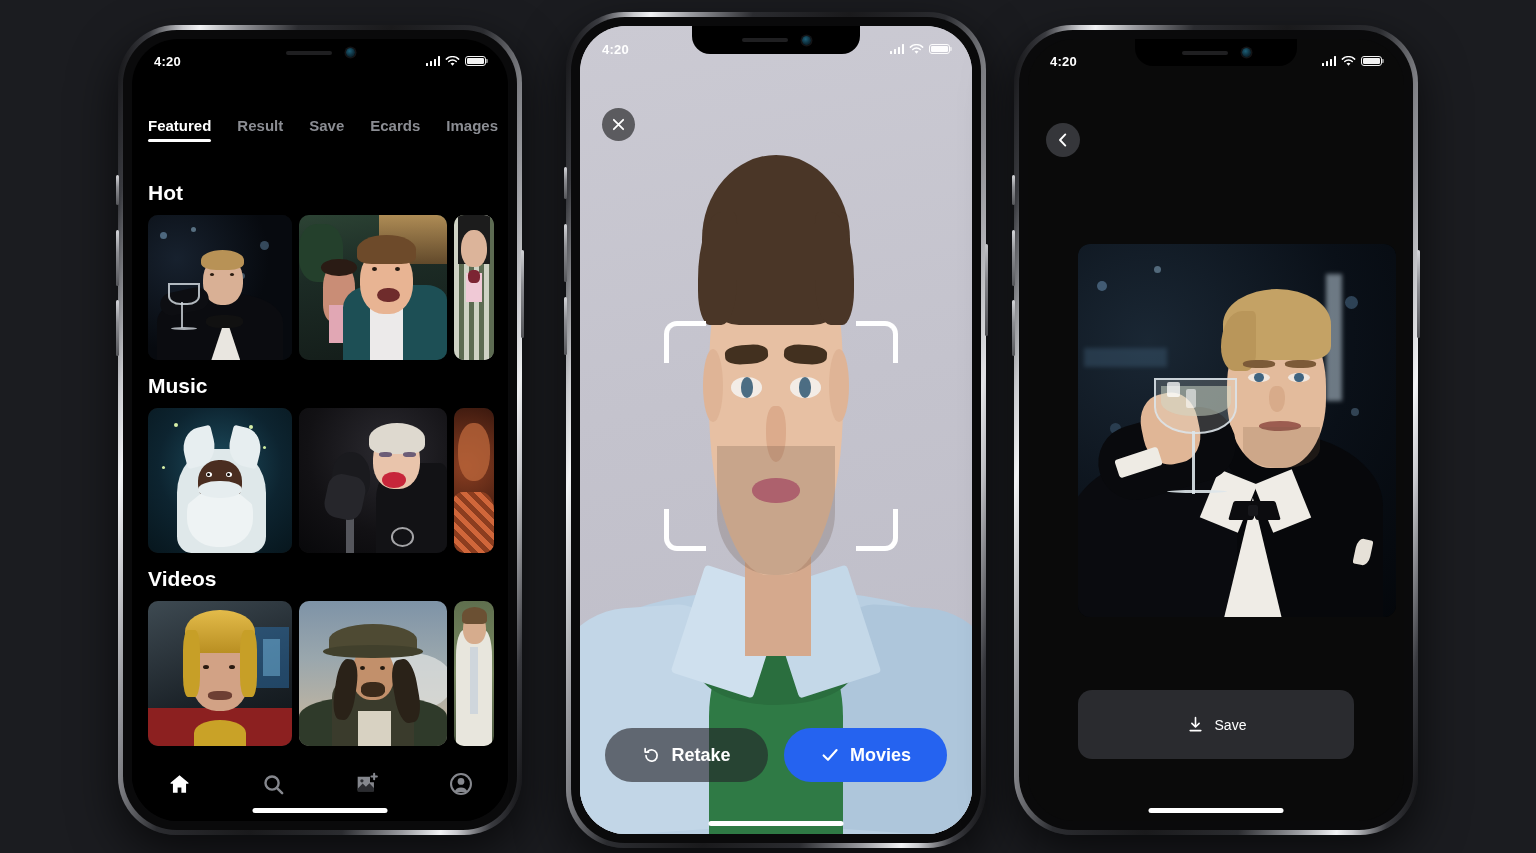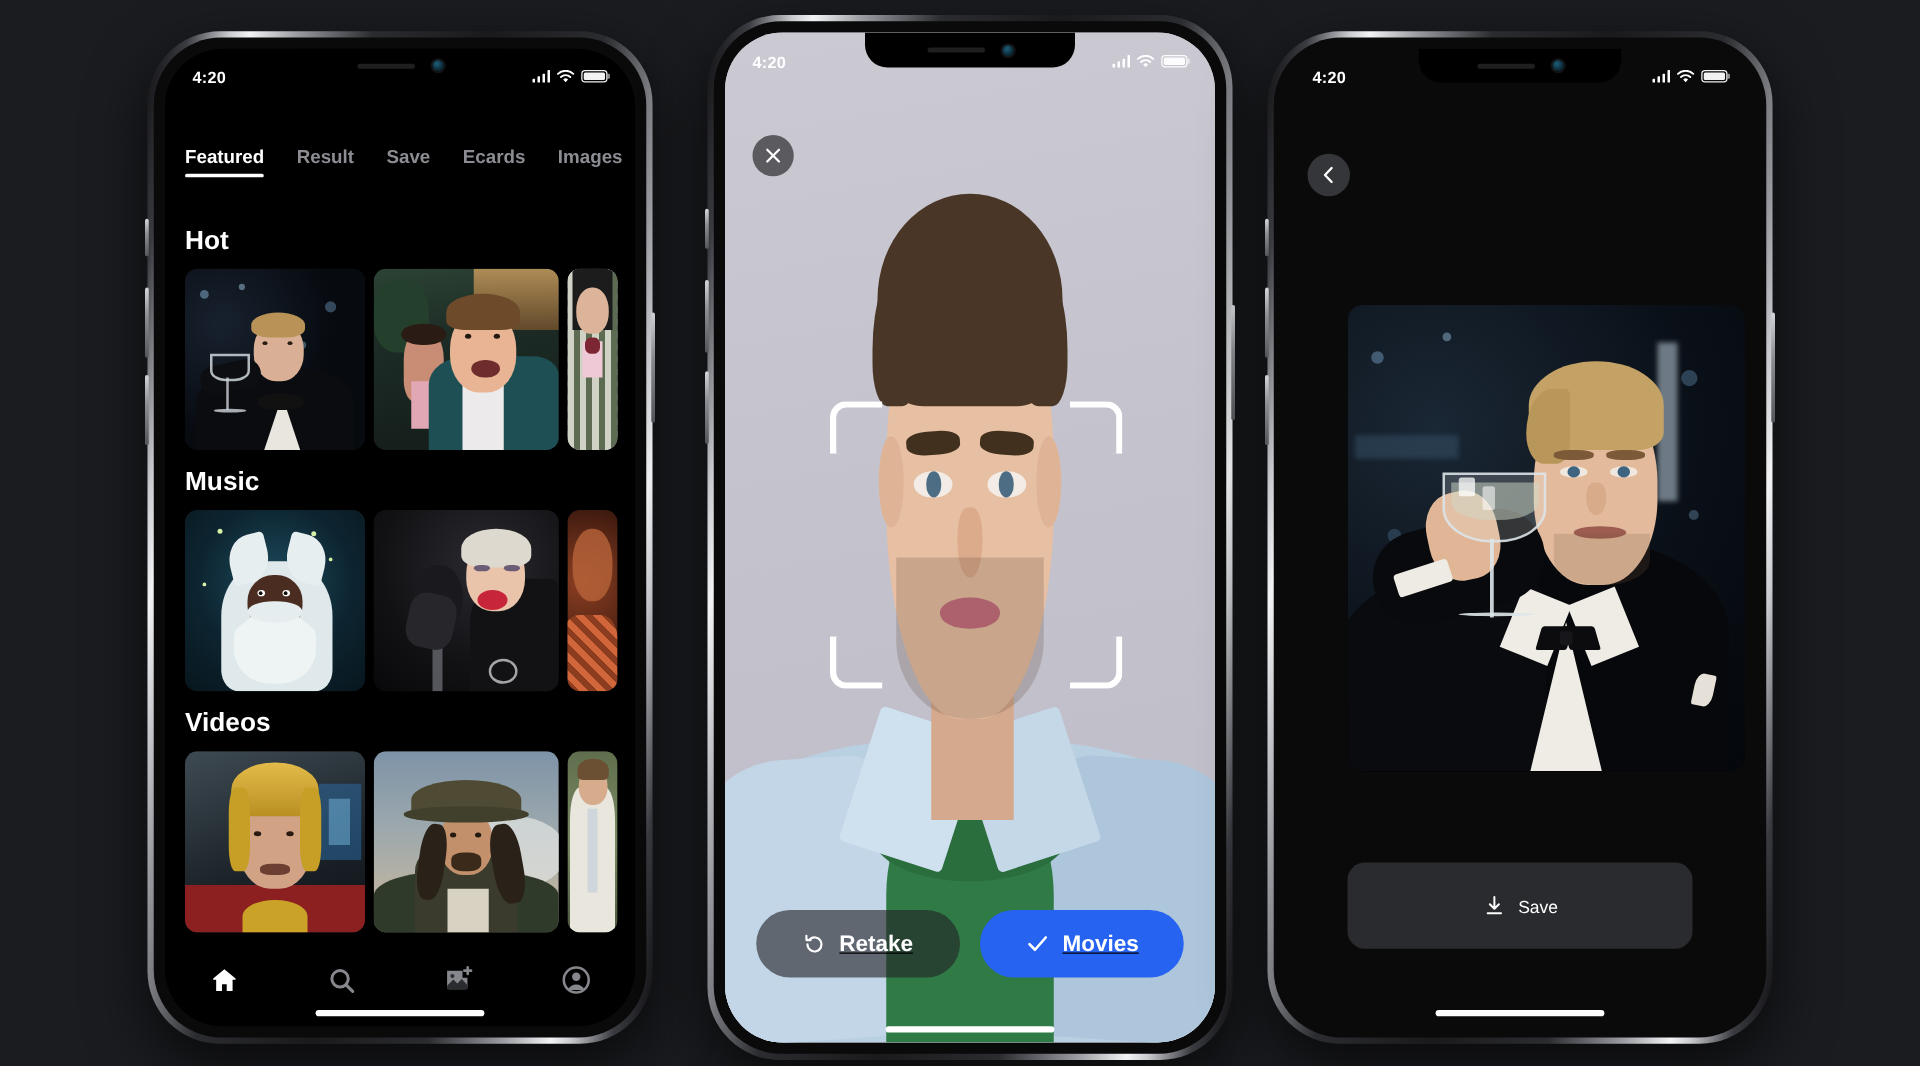--- a/index.html
+++ b/index.html
@@ -124,21 +124,21 @@
   }
   .face-frame { position:absolute; left: 84px; top: 295px; width: 234px; height: 230px; z-index: 15;}
   .corner { position:absolute; width: 42px; height: 42px; border:5px solid #fff; }
   .c-tl { top:0; left:0; border-right:none; border-bottom:none; border-top-left-radius:13px; }
   .c-tr { top:0; right:0; border-left:none; border-bottom:none; border-top-right-radius:13px; }
   .c-bl { bottom:0; left:0; border-right:none; border-top:none; border-bottom-left-radius:13px; }
   .c-br { bottom:0; right:0; border-left:none; border-top:none; border-bottom-right-radius:13px; }
 
   .cap-actions {
     position:absolute; left: 0; right: 0; bottom: 52px;
-    display:flex; gap: 16px; padding: 0 25px; z-index: 22; text-decoration: underline;
+    display:flex; gap: 16px; padding: 0 25px; z-index: 22;
   }
   .cap-btn {
     flex:1; height: 54px; border-radius: 27px;
     display:flex; align-items:center; justify-content:center; gap: 10px;
     font-size: 18px; font-weight:bold; color:#fff;
   }
   .btn-retake { background: rgba(35,36,40,.62); }
   .btn-confirm { background: #2563f0; }
 
   

